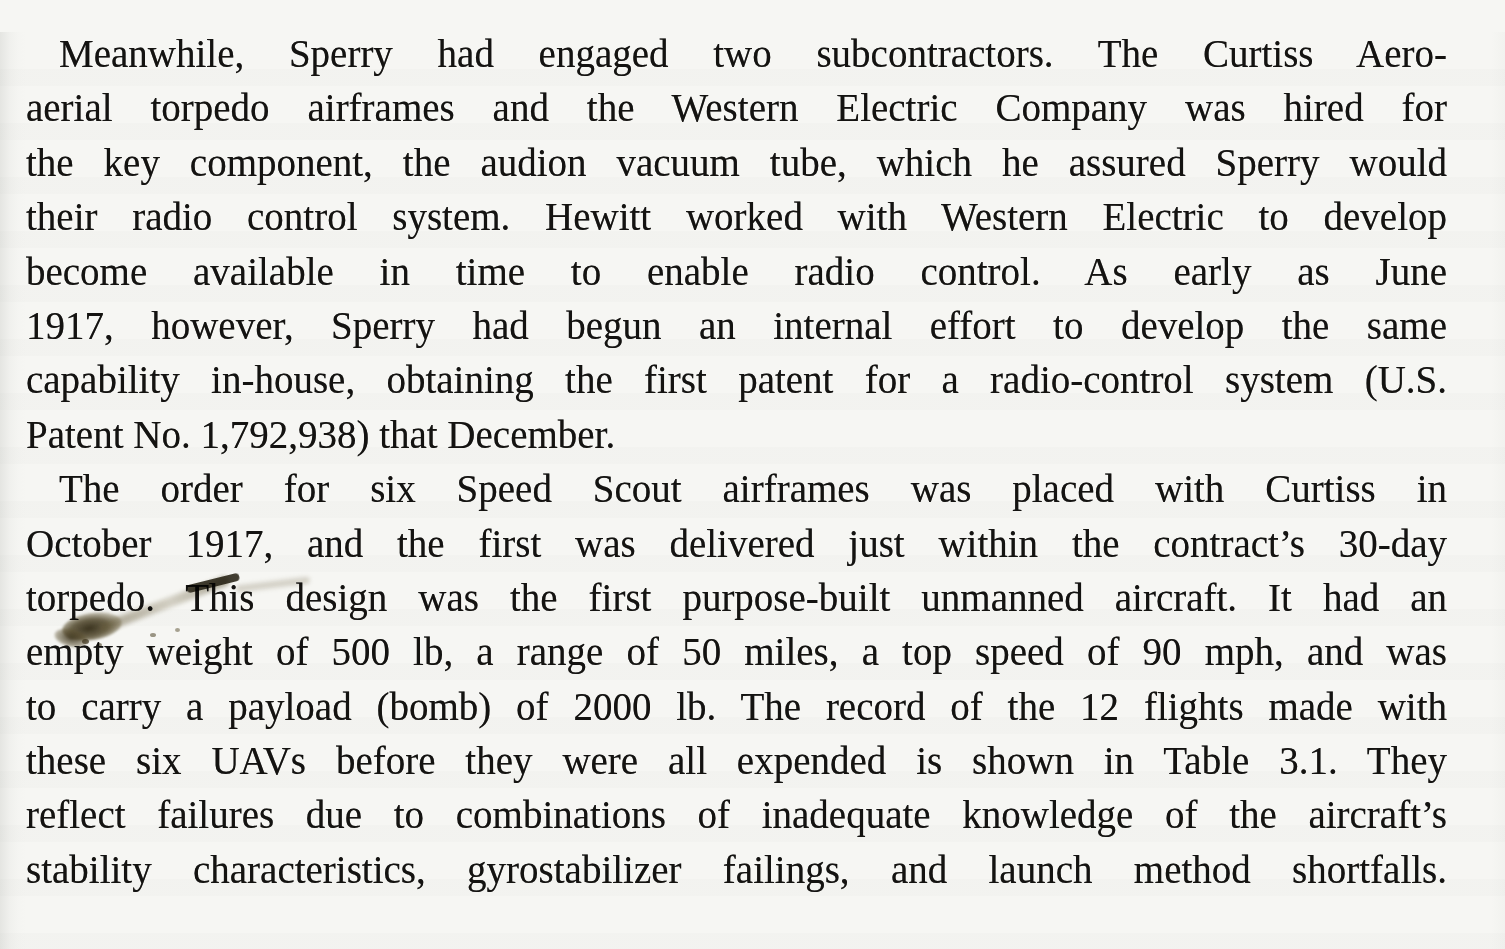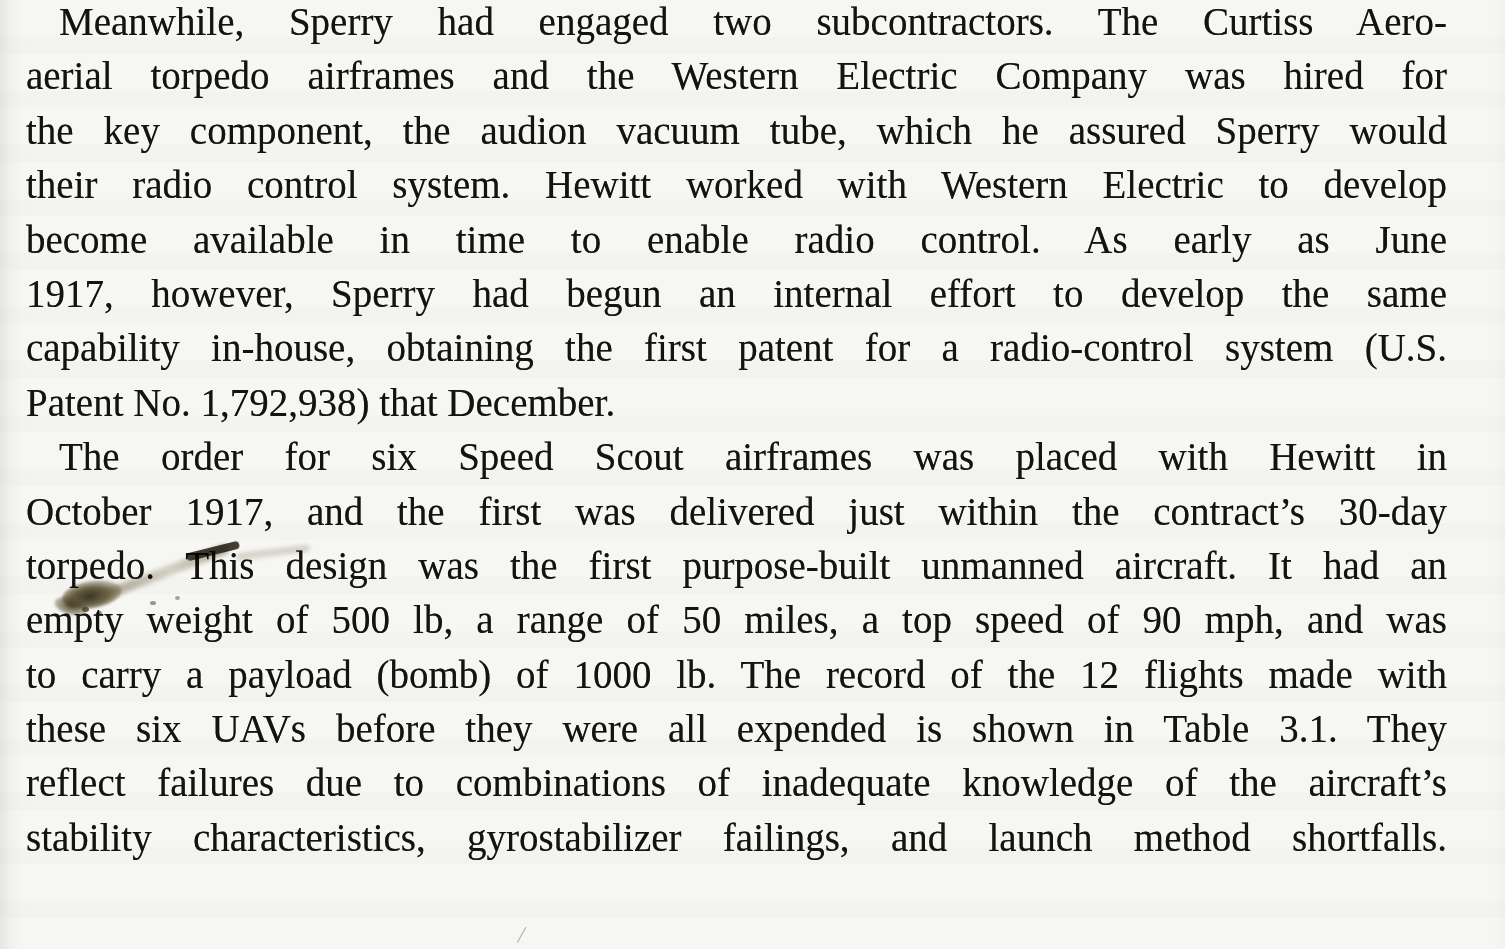--- a/index.html
+++ b/index.html
@@ -11,20 +11,21 @@
     height: 949px;
     overflow: hidden;
     background: #f6f6f3;
     position: relative;
   }
 
   .page {
     position: absolute;
     inset: 0;
     background: #f6f6f3;
+    margin-top: 32px;
   }
 
   
   .page::before {
     content: "";
     position: absolute;
     inset: 0;
     pointer-events: none;
     background:
       linear-gradient(90deg, rgba(188,190,186,0.30) 0px, rgba(205,207,203,0.14) 10px, rgba(220,222,218,0.06) 18px, rgba(0,0,0,0) 26px),
@@ -132,25 +133,25 @@
   <div class="text-block">
     <div class="line indent">Meanwhile, Sperry had engaged two subcontractors. The Curtiss Aero-</div>
     <div class="line">aerial torpedo airframes and the Western Electric Company was hired for</div>
     <div class="line">the key component, the audion vacuum tube, which he assured Sperry would</div>
     <div class="line">their radio control system. Hewitt worked with Western Electric to develop</div>
     <div class="line">become available in time to enable radio control. As early as June</div>
     <div class="line">1917, however, Sperry had begun an internal effort to develop the same</div>
     <div class="line">capability in-house, obtaining the first patent for a radio-control system (U.S.</div>
     <div class="line para-end">Patent No. 1,792,938) that December.</div>
 
-    <div class="line indent">The order for six Speed Scout airframes was placed with Hewitt in</div>
+    <div class="line indent">The order for six Speed Scout airframes was placed with Curtiss in</div>
     <div class="line">October 1917, and the first was delivered just within the contract’s 30-day</div>
     <div class="line">torpedo. This design was the first purpose-built unmanned aircraft. It had an</div>
     <div class="line">empty weight of 500 lb, a range of 50 miles, a top speed of 90 mph, and was</div>
-    <div class="line">to carry a payload (bomb) of 1000 lb. The record of the 12 flights made with</div>
+    <div class="line">to carry a payload (bomb) of 2000 lb. The record of the 12 flights made with</div>
     <div class="line">these six UAVs before they were all expended is shown in Table 3.1. They</div>
     <div class="line">reflect failures due to combinations of inadequate knowledge of the aircraft’s</div>
     <div class="line">stability characteristics, gyrostabilizer failings, and launch method shortfalls.</div>
   </div>
 
   <div class="smudge">
     <div class="blob-main"></div>
     <div class="blob-secondary"></div>
     <div class="streak"></div>
     <div class="dash-dark"></div>

